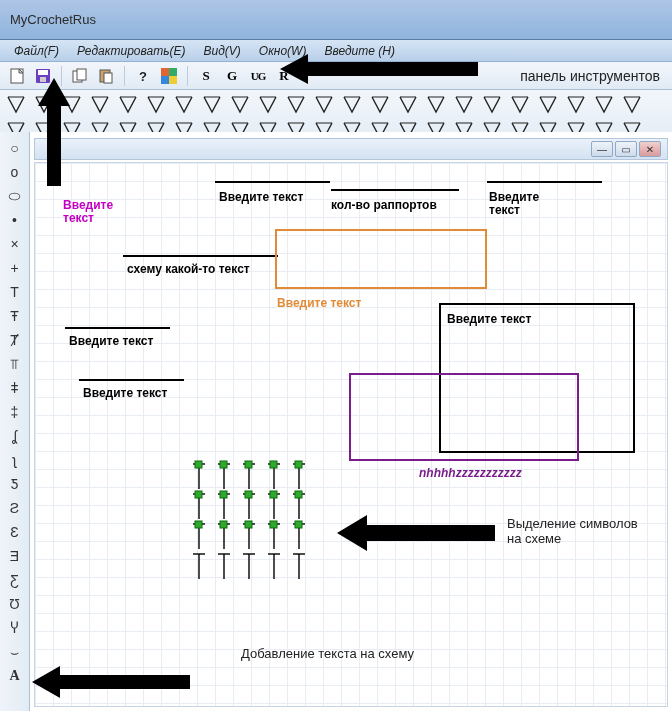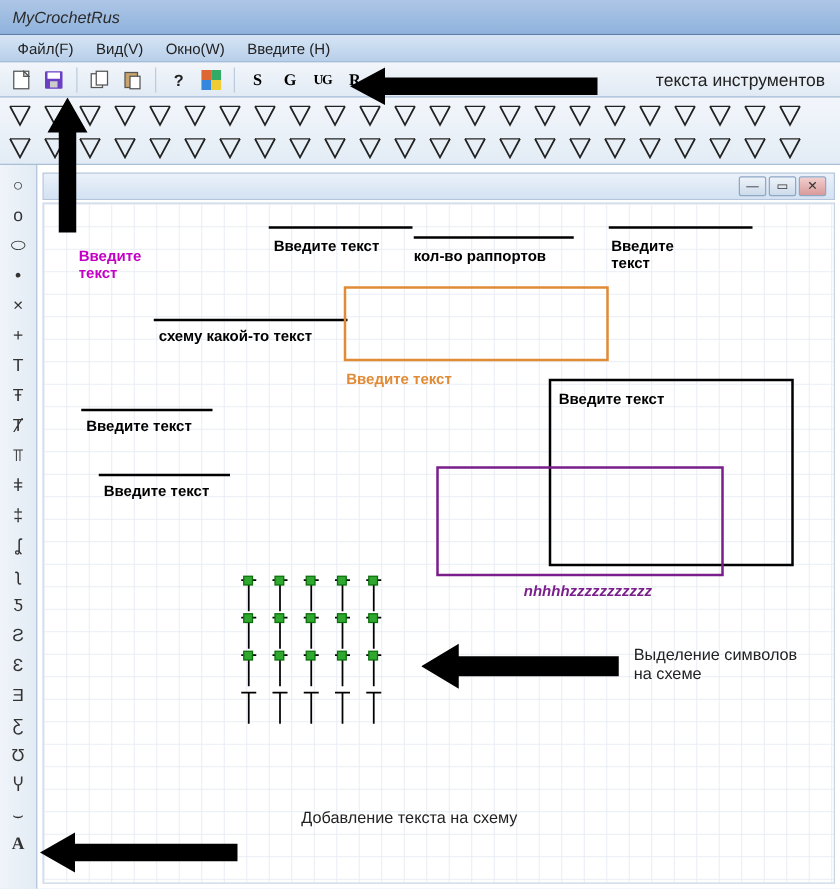--- a/index.html
+++ b/index.html
@@ -6,38 +6,38 @@
   body {
     font-family: "Segoe UI", Tahoma, sans-serif;
     font-size: 12px;
     width: 672px;
     height: 711px;
     background: #dbe6f3;
     overflow: hidden;
     position: relative;
   }
   .titlebar {
-    height: 28px;
+    height: 40px;
     background: linear-gradient(#aec6e6, #8fb3dd);
     border-bottom: 1px solid #5a7ea8;
     display: flex;
     align-items: center;
     padding-left: 10px;
     color: #2b2b2b;
     font-size: 13px;
-    font-style: italic;
   }
   .menubar {
     height: 22px;
     background: linear-gradient(#d6e5f5, #b8cfe9);
     border-bottom: 1px solid #95b1d1;
     display: flex;
     align-items: center;
     padding-left: 8px;
     gap: 6px;
+    font-style: italic;
   }
   .menubar span { padding: 2px 6px; cursor: default; color: #222; }
   .toolbar {
     height: 28px;
     background: linear-gradient(#f2f6fb, #e1eaf4);
     border-bottom: 1px solid #aabfd6;
     display: flex;
     align-items: center;
     padding-left: 6px;
     gap: 4px;
@@ -162,20 +162,21 @@
 </style>
 </head>
 <body>
 
 <div class="titlebar">
   <span>MyCrochetRus</span>
 </div>
 
 <div class="menubar">
   <span>Файл(F)</span>
+  <span>Редактировать(E)</span>
   <span>Вид(V)</span>
   <span>Окно(W)</span>
   <span>Введите (H)</span>
 </div>
 
 <div class="toolbar">
   <div class="tb-btn">
     <svg width="14" height="16">
         <rect x="1" y="1" width="12" height="14" fill="#fff" stroke="#555"></rect>
         <path d="M9 1 L13 5 L9 5 Z" fill="#ddd" stroke="#555"></path>
@@ -213,21 +214,21 @@
         <rect x="8" y="0" width="8" height="8" fill="#3a6"></rect>
       <rect x="0" y="8" width="8" height="8" fill="#38d"></rect>
         <rect x="8" y="8" width="8" height="8" fill="#ec3"></rect>
     </svg>
   </div>
   <div class="sep"></div>
   <div class="tb-btn" style="font:bold 13px serif;">S</div>
   <div class="tb-btn" style="font:bold 13px serif;">G</div>
   <div class="tb-btn" style="font:bold 11px serif;letter-spacing:-1px;">UG</div>
   <div class="tb-btn" style="font:bold 13px serif;">R</div>
-  <div class="tb-label">текста инструментов</div>
+  <div class="tb-label">панель инструментов</div>
 </div>
 
 <div class="symbol-toolbar">
     <div class="sym-btn">
       <svg width="22" height="22">
         <path d="M3 4 L11 19 L19 4" fill="none" stroke="#222" stroke-width="1.4"></path>
         <line x1="3" y1="4" x2="19" y2="4" stroke="#222" stroke-width="1"></line>
       </svg>
     </div>
     <div class="sym-btn">

